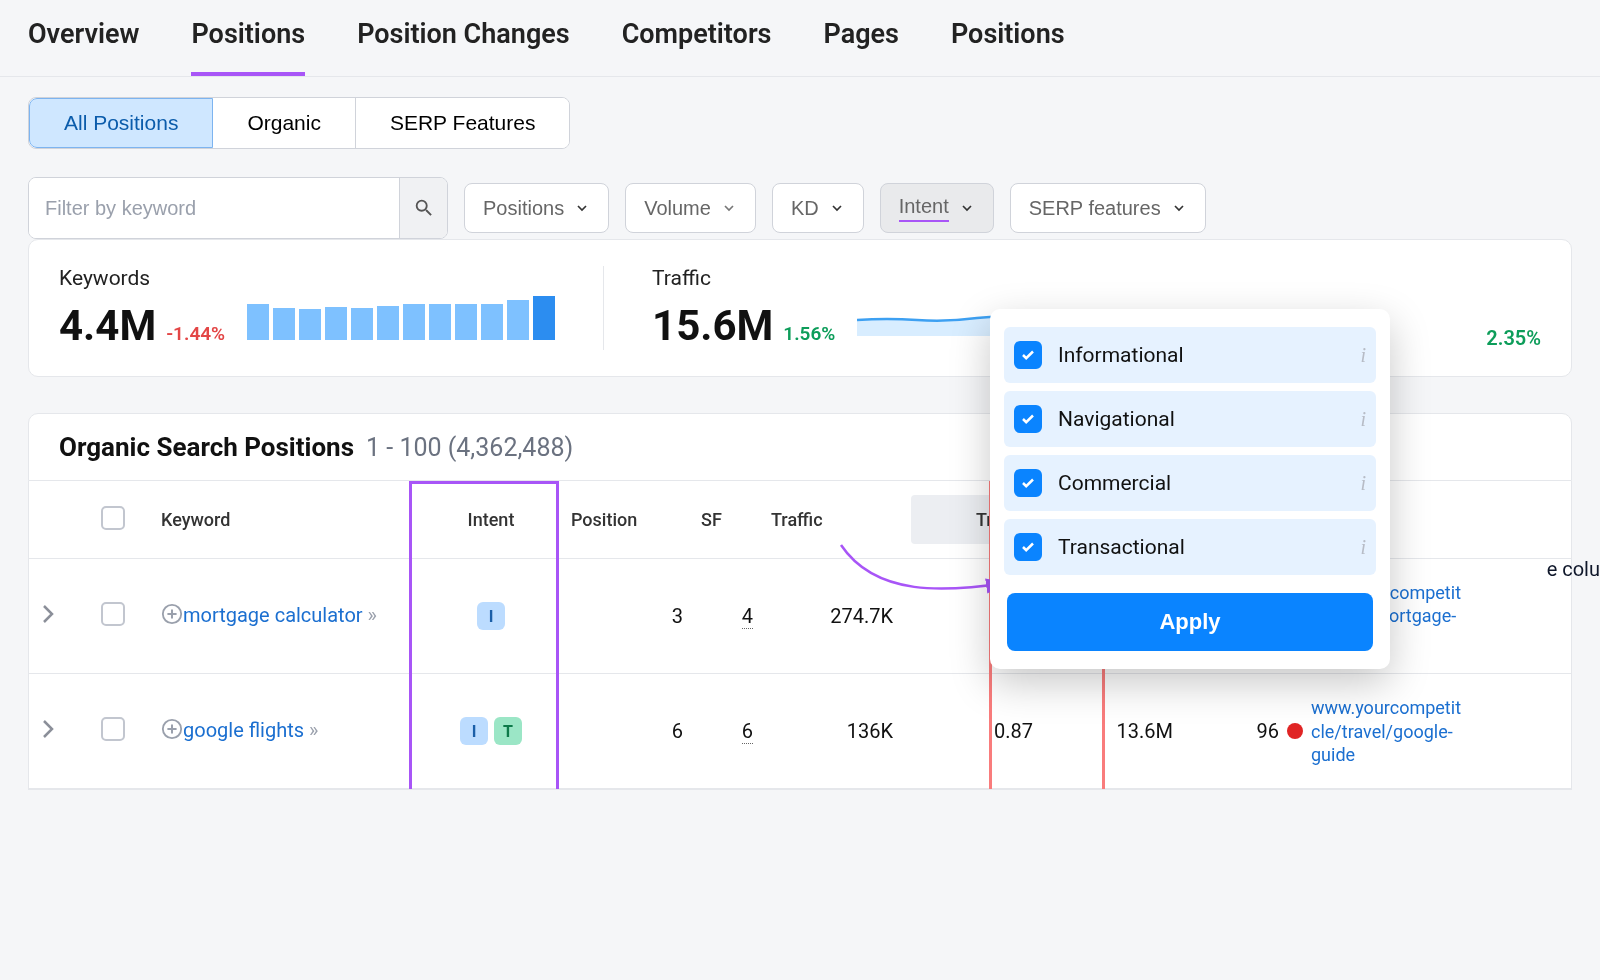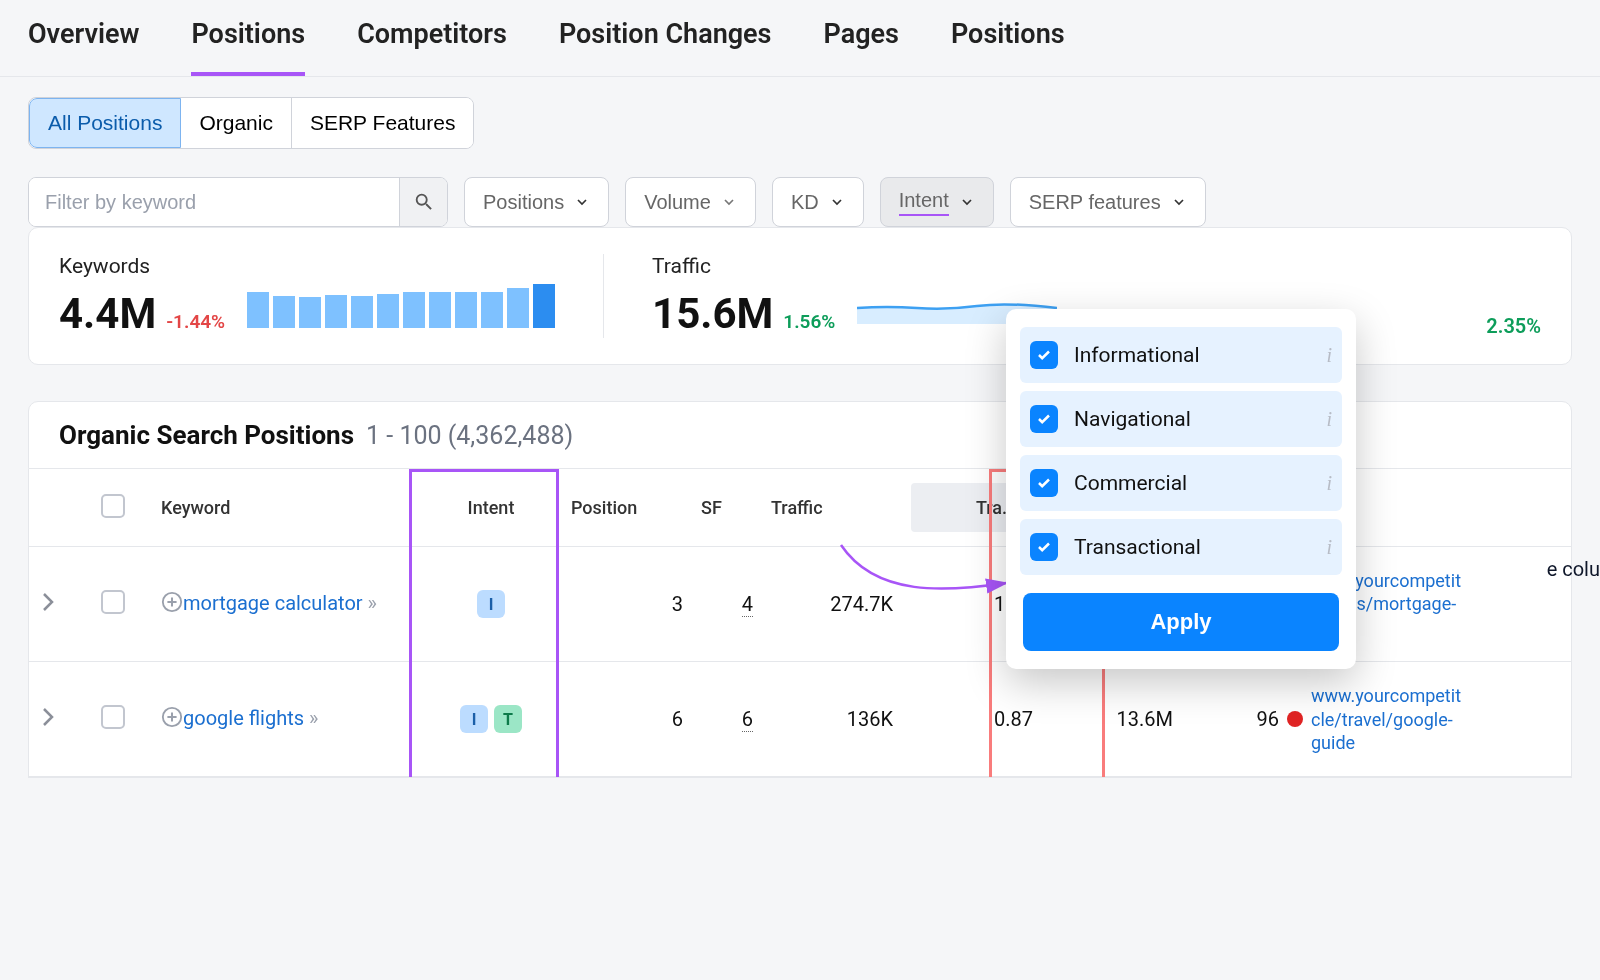--- a/index.html
+++ b/index.html
@@ -5,26 +5,26 @@
   * { box-sizing: border-box; margin: 0; padding: 0; }
   body { font-family: -apple-system, BlinkMacSystemFont, "Segoe UI", Roboto, sans-serif; background: #f5f6f8; color: #111; font-size: 16px; }
   
   .main-tabs { display: flex; gap: 52px; padding: 18px 28px 14px; border-bottom: 1px solid #e5e7eb; background: #f5f6f8; }
   .main-tab { font-size: 27px; font-weight: 600; color: #222; cursor: pointer; padding-bottom: 12px; position: relative; }
   .main-tab.active::after { content: ''; position: absolute; bottom: -14px; left: 0; right: 0; height: 4px; background: #a855f7; }
   
   .content { padding: 20px 28px; }
   
   .seg-control { display: inline-flex; border: 1px solid #d0d3da; border-radius: 8px; overflow: hidden; background: #fff; }
-  .seg-btn { padding: 12px 18px; font-size: 21px; border: none; background: #fff; cursor: pointer; border-right: 1px solid #d0d3da; }
+  .seg-btn { padding: 12px 34px; font-size: 21px; border: none; background: #fff; cursor: pointer; border-right: 1px solid #d0d3da; }
   .seg-btn:last-child { border-right: none; }
   .seg-btn.active { background: #cfe7ff; border: 1px solid #7db4f0; border-radius: 8px 0 0 8px; color: #0b5cab; }
   
   .filter-row { display: flex; gap: 16px; margin-top: 28px; align-items: center; flex-wrap: nowrap; }
-  .filter-search { display: flex; border: 1px solid #d0d3da; border-radius: 8px; overflow: hidden; background: #fff; height: 50px; width: 420px; }
+  .filter-search { display: flex; border: 1px solid #d0d3da; border-radius: 8px; overflow: hidden; background: #fff; height: 62px; width: 420px; }
   .filter-search input { flex: 1; border: none; padding: 0 16px; font-size: 20px; outline: none; color: #333; }
   .filter-search input::placeholder { color: #9aa0ac; }
   .filter-search .search-btn { width: 48px; display: flex; align-items: center; justify-content: center; border-left: 1px solid #d0d3da; background: #f0f1f3; cursor: pointer; }
   .filter-search .search-btn svg { width: 22px; height: 22px; fill: #555; }
   
   .f-btn { display: flex; align-items: center; gap: 10px; padding: 0 18px; height: 50px; border: 1px solid #d0d3da; border-radius: 8px; background: #fff; font-size: 20px; color: #666; cursor: pointer; white-space: nowrap; }
   .f-btn.highlight { background: #e9eaec; }
   .f-btn.highlight .lbl { border-bottom: 2px solid #a855f7; padding-bottom: 2px; }
   .chev { width: 16px; height: 16px; }
   .chev path { stroke: #333; stroke-width: 2.5; fill: none; }
@@ -72,39 +72,39 @@
   .ib.T { background:#9be6c6; color:#0d7a4a; }
   
   .sf-u { border-bottom:1px dotted #666; }
   .kd-cell { display:flex; align-items:center; gap:8px; justify-content:flex-end; padding-right:8px;text-align:center;}
   .kd-dot { width:16px; height:16px; border-radius:50%; background:#e02424; }
   .url-link { color:#1b6fd0; font-size:18px; line-height:1.3; }
   
   .highlight-col-purple { position:absolute; border:3px solid #a855f7; pointer-events:none; }
   .highlight-col-red { position:absolute; border:3px solid #f97c7c; pointer-events:none; }
   
-  .intent-popover { position:absolute; top:232px; left:990px; width:350px; background:#fff; border-radius:10px; box-shadow:0 14px 40px rgba(0,0,0,0.22); padding:18px 14px 14px; z-index:60;margin-left:16px; }
+  .intent-popover { position:absolute; top:232px; left:990px; width:400px; background:#fff; border-radius:10px; box-shadow:0 14px 40px rgba(0,0,0,0.22); padding:18px 14px 14px; z-index:60; }
   .intent-opt { display:flex; align-items:center; gap:16px; padding:14px 10px; background:#e6f2ff; border-radius:6px; margin-bottom:8px; font-size:21px; }
   .intent-opt .cbx { width:28px; height:28px; border-radius:6px; background:#0a84ff; display:flex; align-items:center; justify-content:center; }
   .intent-opt .cbx svg { width:16px; height:16px; }
   .intent-opt .info { margin-left:auto; color:#b7bcc6; font-style:italic; font-family:serif; font-size:20px; }
   .apply-btn { width:calc(100% - 6px); margin:10px 3px 4px; background:#0a84ff; color:#fff; border:none; border-radius:8px; padding:16px; font-size:22px; font-weight:600; cursor:pointer; }
   
   .arrow-anno { position:absolute; top:460px; left:836px; width:180px; height:70px; pointer-events:none; z-index:55;}
   
   .manage-col { position:absolute; right:0; top:480px; font-size:20px; color:#0f172a; }
 </style>
 </head>
 <body>
 
 <div class="main-tabs">
   <div class="main-tab">Overview</div>
   <div class="main-tab active">Positions</div>
+  <div class="main-tab">Position Changes</div>
   <div class="main-tab">Competitors</div>
-  <div class="main-tab">Position Changes</div>
   <div class="main-tab">Pages</div>
   <div class="main-tab">Positions</div>
 </div>
 
 <div class="content" style="position:relative;">
 
   
   <div class="seg-control">
     <button class="seg-btn active">All Positions</button>
     <button class="seg-btn">Organic</button>

